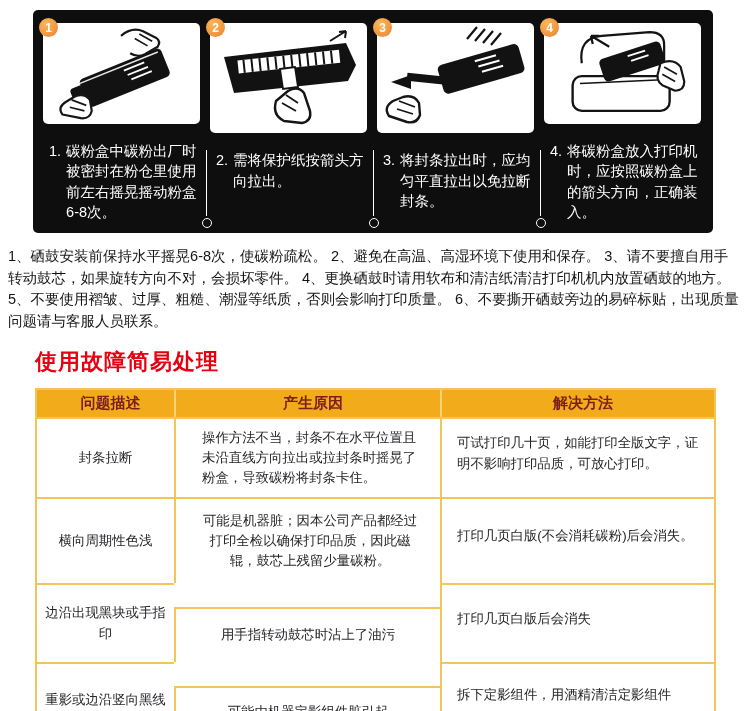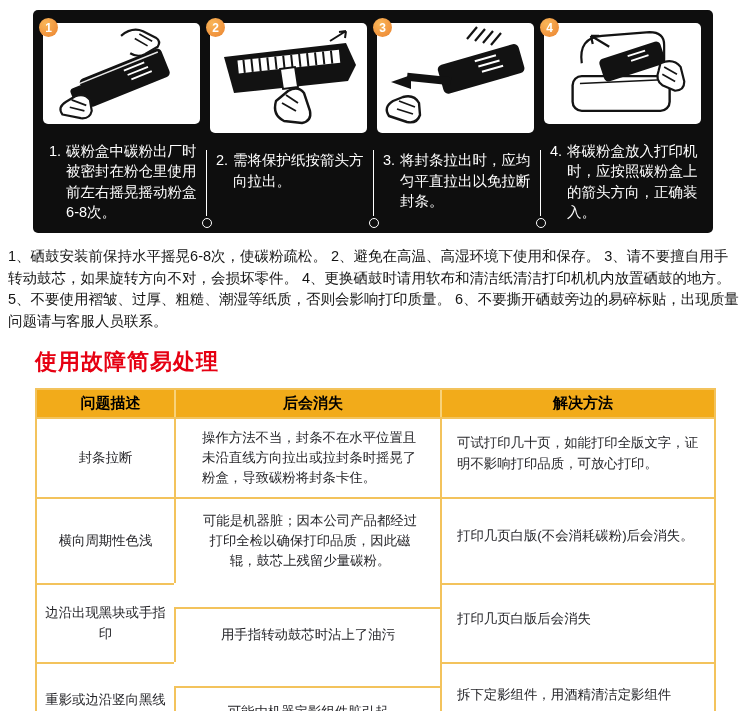--- a/index.html
+++ b/index.html
@@ -68,21 +68,21 @@
     border:2px solid var(--table-border);
     background:#fff;
   }
   .cell{
     display:flex;align-items:center;
     font-size:13.4px;line-height:1.5;color:#26262a;
   }
   .hd{
     background:var(--table-header-bg);
     min-height:27px;justify-content:center;
-    font-size:15px;font-weight:bold;color:#000000;padding-left:10px;
+    font-size:15px;font-weight:bold;color:#7f1d1d;padding-left:10px;
   }
   .hd.c2,.hd.c3{border-left:2px solid var(--table-header-divider);}
   .bd{border-top:2px solid var(--table-border);}
   .bd.c2,.bd.c3{border-left:2px solid var(--table-border);}
   .bd.c1{justify-content:center;text-align:center;padding:6px 8px;}
   .bd.c2{padding:8px 22px 8px 26px;}
   .bd.c3{padding:8px 10px 17px 15px;}
   .bd.ctr{justify-content:center;text-align:center;padding:8px 10px;margin-top:24px;}
   .r1{min-height:80px;} .r2{min-height:86px;text-align:center;} .r3{min-height:55px;} .r4{min-height:50px;}
 </style>
@@ -183,21 +183,21 @@
 </div>
 
 <div class="notes">
   <div>1、硒鼓安装前保持水平摇晃6-8次，使碳粉疏松。 2、避免在高温、高湿环境下使用和保存。 3、请不要擅自用手转动鼓芯，如果旋转方向不对，会损坏零件。 4、更换硒鼓时请用软布和清洁纸清洁打印机机内放置硒鼓的地方。 5、不要使用褶皱、过厚、粗糙、潮湿等纸质，否则会影响打印质量。 6、不要撕开硒鼓旁边的易碎标贴，出现质量问题请与客服人员联系。</div>
 </div>
 
 <div class="sec-title">使用故障简易处理</div>
 
 <div class="tbl">
   <div class="cell hd c1">问题描述</div>
-  <div class="cell hd c2">后会消失</div>
+  <div class="cell hd c2">产生原因</div>
   <div class="cell hd c3">解决方法</div>
 
   <div class="cell bd c1 r1">封条拉断</div>
   <div class="cell bd c2 r1">操作方法不当，封条不在水平位置且未沿直线方向拉出或拉封条时摇晃了粉盒，导致碳粉将封条卡住。</div>
   <div class="cell bd c3 r1">可试打印几十页，如能打印全版文字，证明不影响打印品质，可放心打印。</div>
 
   <div class="cell bd c1 r2">横向周期性色浅</div>
   <div class="cell bd c2 r2">可能是机器脏；因本公司产品都经过打印全检以确保打印品质，因此磁辊，鼓芯上残留少量碳粉。</div>
   <div class="cell bd c3 r2">打印几页白版(不会消耗碳粉)后会消失。</div>
 

